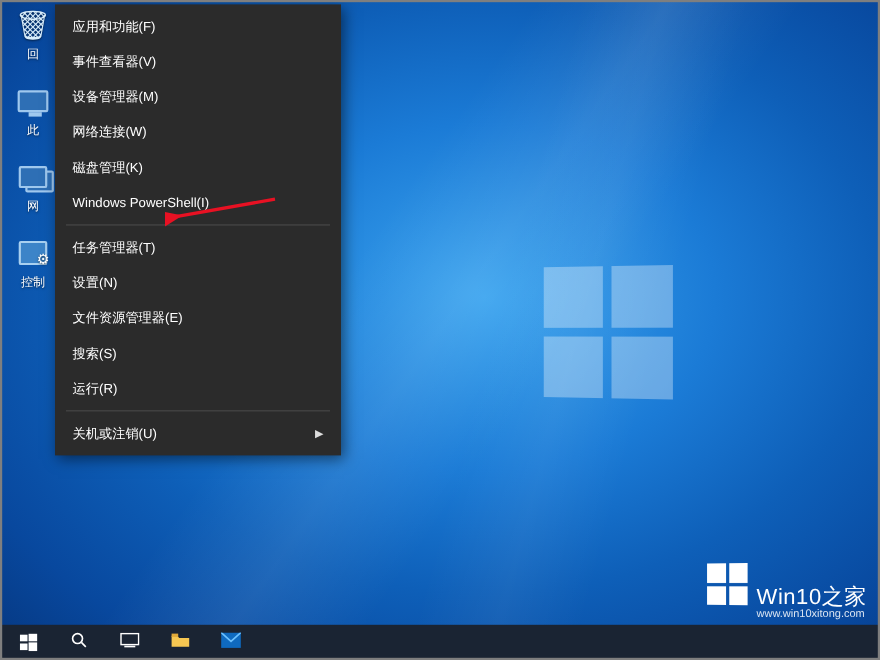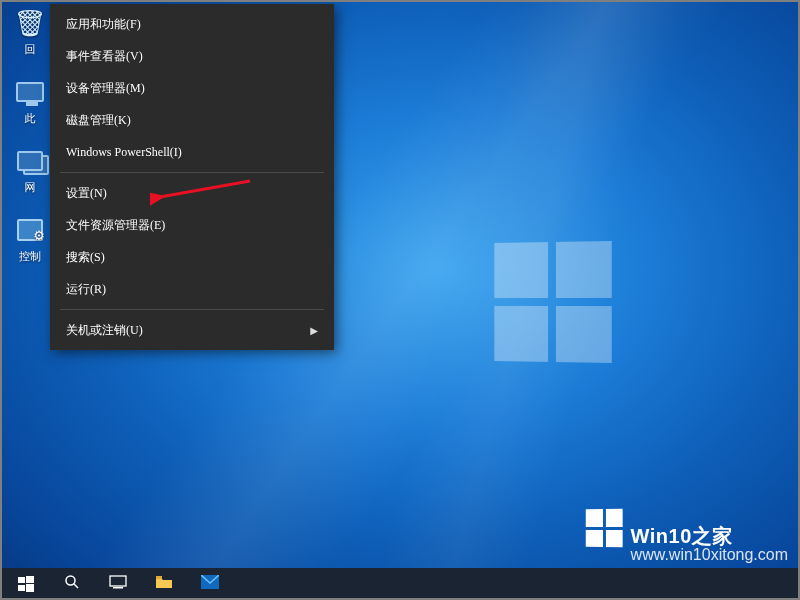--- a/index.html
+++ b/index.html
@@ -56,27 +56,26 @@
     .pc { display:inline-block;width:28px;height:20px;background:#2e6fb5;border:2px solid #9fc8ee;border-radius:2px;position:relative;}
     .pc:after{content:"";position:absolute;bottom:-6px;left:8px;width:12px;height:4px;background:#9fc8ee;}
     .net { display:inline-block;width:26px;height:20px;background:#2e6fb5;border:2px solid #9fc8ee;border-radius:2px;box-shadow:6px 4px 0 -2px #2e6fb5,6px 4px 0 0 #9fc8ee;}
     .panel { display:inline-block;width:26px;height:22px;background:#3c84c8;border:2px solid #a8d0f0;border-radius:2px;position:relative;}
     .panel:after{content:"⚙";position:absolute;right:-4px;bottom:-4px;font-size:13px;color:#fff;}
 
     
     .menu {
       position: absolute;
       left: 50px; top: 4px;
-      width: 284px;
+      width: 260px;
       background: #2b2b2b;
       color: #fff;
       font-size: 12px;
       padding: 4px 0;
       box-shadow: 3px 3px 12px rgba(0,0,0,.5);
-      font-family: Liberation Serif, serif;
     }
     .menu-item {
       padding: 0 16px;
       height: 32px;
       display: flex; align-items: center; justify-content: space-between;
       cursor: default;
     }
     .menu-sep { height: 1px; background: #4a4a4a; margin: 4px 10px; }
     .menu-arrow { font-size: 10px; color: #ddd; margin-left: 8px;}
 
@@ -115,22 +114,22 @@
       display: flex; align-items: center; gap: 8px;
       color: #fff;
     }
     .wm-logo {
       width: 38px; height: 38px;
       display: grid; grid-template-columns:1fr 1fr; grid-template-rows:1fr 1fr; gap:3px;
       transform: perspective(400px) rotateY(-14deg);
     }
     .wm-logo div { background:#fff; }
     .wm-text { display:flex; flex-direction:column; line-height:1.05;}
-    .wm-title { font-size: 20px; font-weight: 700; letter-spacing:.5px;margin-top:35px;}
-    .wm-sub { font-size: 16px; opacity:.85;}
+    .wm-title { font-size: 20px; font-weight: 400; letter-spacing:.5px;margin-top:35px;}
+    .wm-sub { font-size: 10px; opacity:.85;}
 
     
     .frame {
       position:absolute; inset:0; border:2px solid #7f7f7f; pointer-events:none;
     }
   </style>
 </head>
 <body>
 
 <div class="rays"></div>
@@ -171,28 +170,34 @@
   <div class="menu-item">
       <span>应用和功能(F)</span>
     </div>
   <div class="menu-item">
       <span>事件查看器(V)</span>
     </div>
   <div class="menu-item">
       <span>设备管理器(M)</span>
     </div>
   <div class="menu-item">
+      <span>网络连接(W)</span>
+    </div>
+  <div class="menu-item">
       <span>磁盘管理(K)</span>
     </div>
   <div class="menu-item">
       <span>Windows PowerShell(I)</span>
     </div>
 
   <div class="menu-sep"></div>
 
+  <div class="menu-item">
+      <span>任务管理器(T)</span>
+    </div>
   <div class="menu-item">
       <span>设置(N)</span>
     </div>
   <div class="menu-item">
       <span>文件资源管理器(E)</span>
     </div>
   <div class="menu-item">
       <span>搜索(S)</span>
     </div>
   <div class="menu-item">

